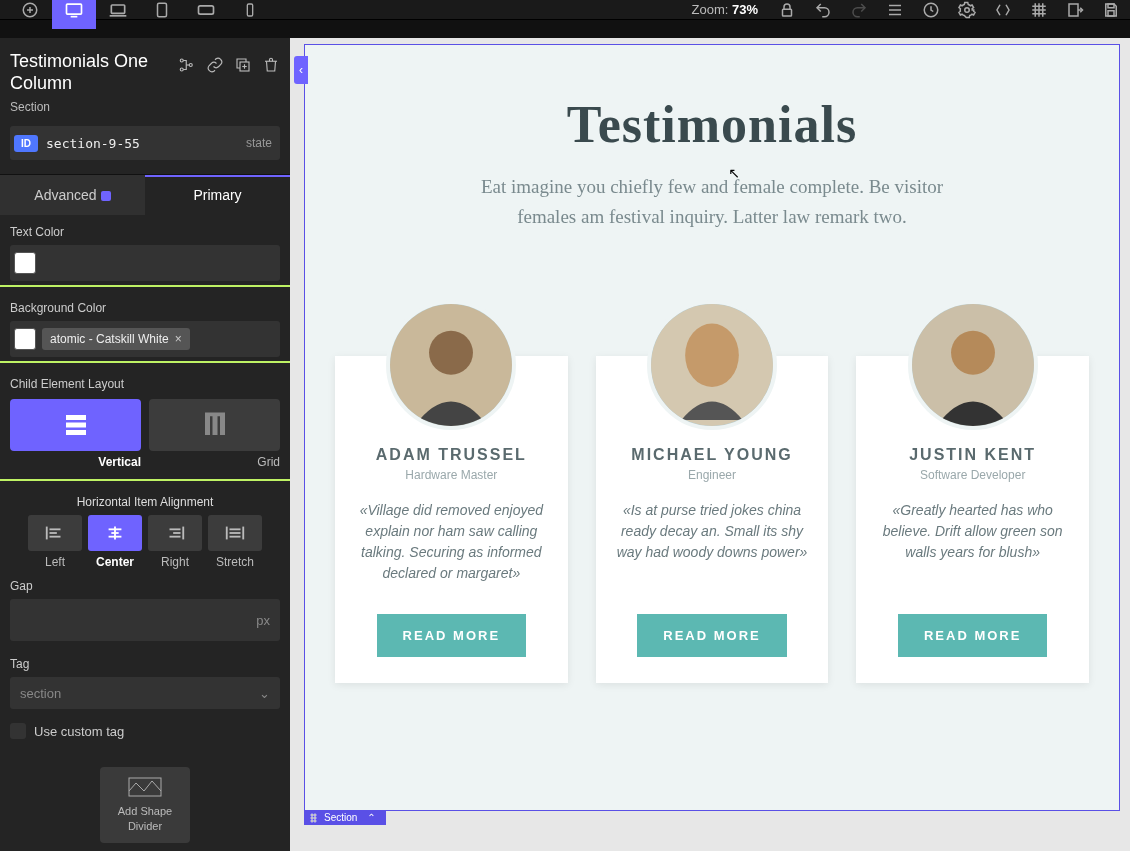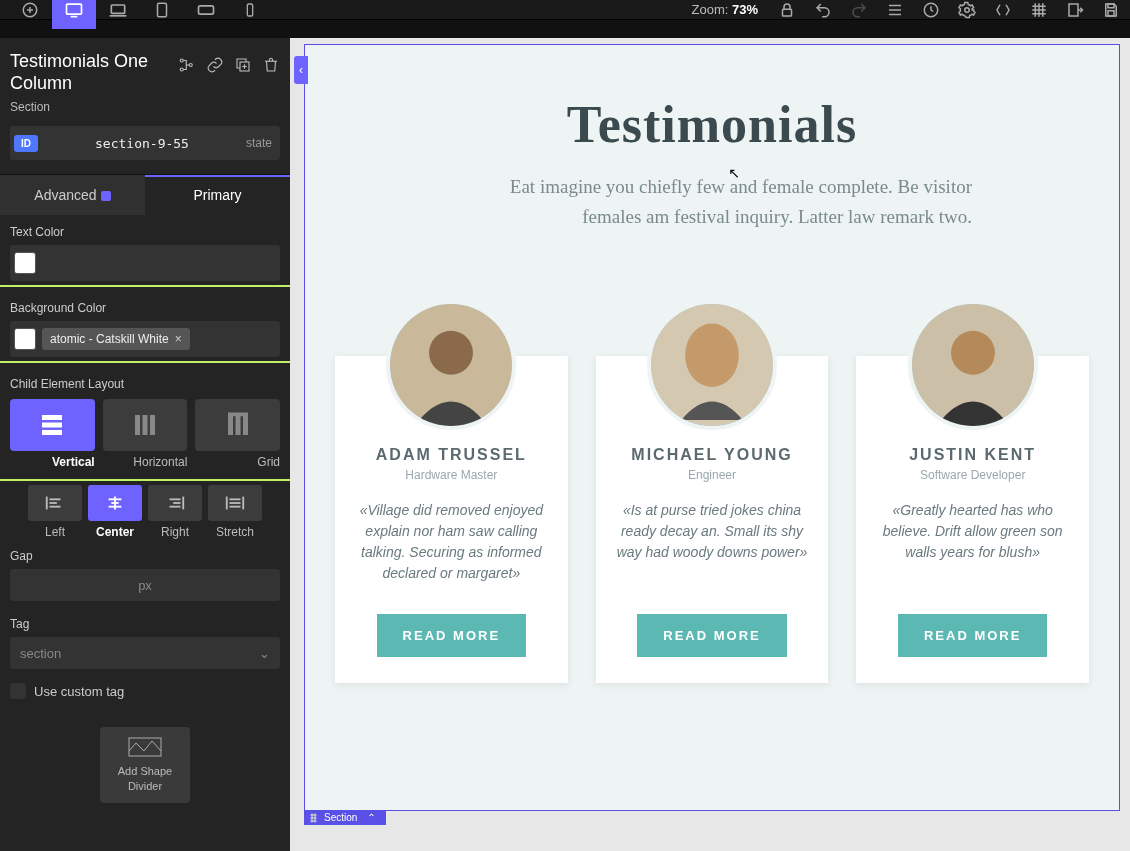--- a/index.html
+++ b/index.html
@@ -21,21 +21,21 @@
   
   
   .sidepanel { position:absolute; top:38px; left:0; width:290px; bottom:0; background:#242424; overflow-y:auto; font-size:13px; color:#ccc; }
   .sp-head { padding:12px 10px 6px 10px; display:flex; justify-content:space-between; align-items:flex-start; gap:6px;}
   .sp-title { font-size:18px; line-height:22px; color:#fff; flex:1;}
   .sp-head-icons { display:flex; gap:10px; align-items:center; padding-top:6px;}
   .sp-head-icons svg { stroke:#bbb; fill:none; cursor:pointer;}
   .sp-subtitle { padding:0 10px 8px 10px; font-size:12px; color:#bbb;}
   .id-row { margin:4px 10px 14px 10px; background:#333; border-radius:3px; display:flex; align-items:center; height:34px; padding:0 8px 0 4px; gap:8px;}
   .id-badge { background:#4f77ff; color:#fff; font-size:10px; font-weight:600; padding:3px 7px; border-radius:3px; }
-  .id-val { font-family: monospace; font-size:13px; color:#eee; flex:1;text-align:center;}
+  .id-val { font-family: monospace; font-size:13px; color:#eee; flex:1;}
   .id-state { font-size:12px; color:#999;}
   
   .tabs { display:flex; border-top:1px solid #111; }
   .tab { flex:1; text-align:center; padding:12px 0; cursor:pointer; font-size:14px; background:#303030;}
   .tab.active { background:#242424; color:#fff; border-top:2px solid #6f63ff; padding-top:10px;}
   .tab .dot { display:inline-block; width:10px; height:10px; background:#6f63ff; border-radius:2px; margin-left:4px; vertical-align:middle;}
   
   .field-group { padding:10px 10px 4px 10px; border-bottom:2px solid #bef264; margin-bottom:4px;}
   .field-label { font-size:12px; color:#ccc; margin-bottom:6px; display:block;}
   .swatch-row { background:#333; border-radius:3px; height:36px; display:flex; align-items:center; padding:4px; gap:6px;}
@@ -52,38 +52,38 @@
   
   .sub-heading { text-align:center; font-size:12px; color:#ddd; padding:10px 0 6px 0;}
   .align-opts { display:flex; gap:6px; justify-content:center; padding:0 10px;}
   .align-opt { text-align:center; cursor:pointer;}
   .align-box { width:54px; height:36px; background:#3c3c3c; border-radius:3px; display:flex; align-items:center; justify-content:center;}
   .align-opt.active .align-box { background:#6f63ff;}
   .align-opt.active .al-label { color:#fff; font-weight:600;}
   .al-label { font-size:12px; color:#bbb; margin-top:4px; display:block;}
   
   .gap-row { padding:10px;}
-  .gap-input { background:#333; border-radius:3px; height:32px; display:flex; align-items:center; justify-content:center; padding:16px 10px; color:#888;}
+  .gap-input { background:#333; border-radius:3px; height:42px; display:flex; align-items:center; justify-content:flex-end; padding:16px 10px; color:#888;}
   
   .tag-row { padding:6px 10px 10px 10px;}
   .select-box { background:#333; border-radius:3px; height:32px; display:flex; align-items:center; justify-content:space-between; padding:0 10px; color:#888;}
   .check-row { padding:4px 10px 18px 10px; display:flex; align-items:center; gap:8px; color:#ccc; font-size:13px;}
   .checkbox { width:16px; height:16px; background:#333; border-radius:3px;}
   
   .shape-div { margin:10px auto 20px auto; width:90px; background:#3a3a3a; border-radius:4px; text-align:center; padding:10px 4px; cursor:pointer;}
   .shape-div svg { display:block; margin:0 auto 6px auto;}
   .shape-div span { font-size:11px; color:#bbb; line-height:13px;}
   
   
   .canvas-wrap { position:absolute; top:38px; left:290px; right:0; bottom:0; background:#e7e7e7;}
   .canvas-toggle { position:absolute; left:4px; top:18px; width:14px; height:28px; background:#6f63ff; border-radius:3px 0 0 3px; display:flex; align-items:center; justify-content:center; cursor:pointer; color:#fff; font-size:12px; z-index:5;}
   .canvas { position:absolute; left:14px; right:10px; top:6px; bottom:40px; background:#eef4f4; border:1px solid #5a50e6; overflow:hidden;}
   .canvas-inner { padding:50px 30px 40px 30px; text-align:center;}
   .ctitle { font-size:52px; font-weight:700; color:#3a4a4e; letter-spacing:1px; font-family: Georgia, serif;}
-  .csub { font-size:19px; color:#7a8a8e; max-width:520px; margin:18px auto 50px auto; line-height:30px; font-family: Georgia, serif; position:relative;text-align:right;}
+  .csub { font-size:19px; color:#7a8a8e; max-width:520px; margin:18px auto 50px auto; line-height:30px; font-family: Georgia, serif; position:relative;}
   .cursor-arrow { position:absolute; font-size:14px; color:#000;}
   
   .cards { display:flex; gap:28px; justify-content:center;}
   .card { background:#fff; width:245px; padding:24px 16px 26px 16px; box-shadow:0 2px 8px rgba(0,0,0,0.08); position:relative;}
   .avatar { width:130px; height:130px; border-radius:50%; background:#bcc; margin:-80px auto 16px auto; border:4px solid #eef4f4; overflow:hidden; display:flex; align-items:center; justify-content:center;}
   .avatar svg { width:100%; height:100%;}
   .cname { font-size:16px; letter-spacing:2px; color:#5a6a6e; font-weight:600; margin-bottom:4px;}
   .crole { font-size:12px; color:#9aa8ab; margin-bottom:18px;}
   .cquote { font-size:14px; font-style:italic; color:#6a7a7e; line-height:21px; margin-bottom:26px; min-height:88px;}
   .cbtn { background:#5cb8b2; color:#fff; padding:14px 26px; font-size:13px; letter-spacing:2px; font-weight:600; display:inline-block; cursor:pointer;}
@@ -274,38 +274,29 @@
             </svg>
           </div>
         <span class="lo-label">Vertical</span>
       </div>
       <div class="layout-opt">
         <div class="layout-box">
             <svg width="30" height="30" viewBox="0 0 24 24" fill="#888">
               <rect x="4" y="4" width="4" height="16"></rect>
               <rect x="10" y="4" width="4" height="16"></rect>
               <rect x="16" y="4" width="4" height="16"></rect>
-            </svg>
-          </div>
-        <span class="lo-label">Horizontal</span>
-      </div>
-      <div class="layout-opt">
-        <div class="layout-box">
-            <svg width="30" height="30" viewBox="0 0 24 24" fill="#888">
-              <rect x="4" y="4" width="4" height="16"></rect>
-              <rect x="10" y="4" width="4" height="16"></rect>
-              <rect x="16" y="4" width="4" height="16"></rect>
               <rect x="4" y="2" width="16" height="3"></rect>
             </svg>
           </div>
         <span class="lo-label">Grid</span>
       </div>
     </div>
   </div>
 
+  <div class="sub-heading">Horizontal Item Alignment</div>
   <div class="align-opts">
     <div class="align-opt">
       <div class="align-box">
           <svg width="22" height="18" viewBox="0 0 24 18" stroke="#bbb" stroke-width="2">
             <line x1="3" y1="2" x2="3" y2="16"></line>
             <line x1="6" y1="5" x2="18" y2="5"></line>
             <line x1="6" y1="9" x2="14" y2="9"></line>
             <line x1="6" y1="13" x2="18" y2="13"></line>
           </svg>
         </div>

